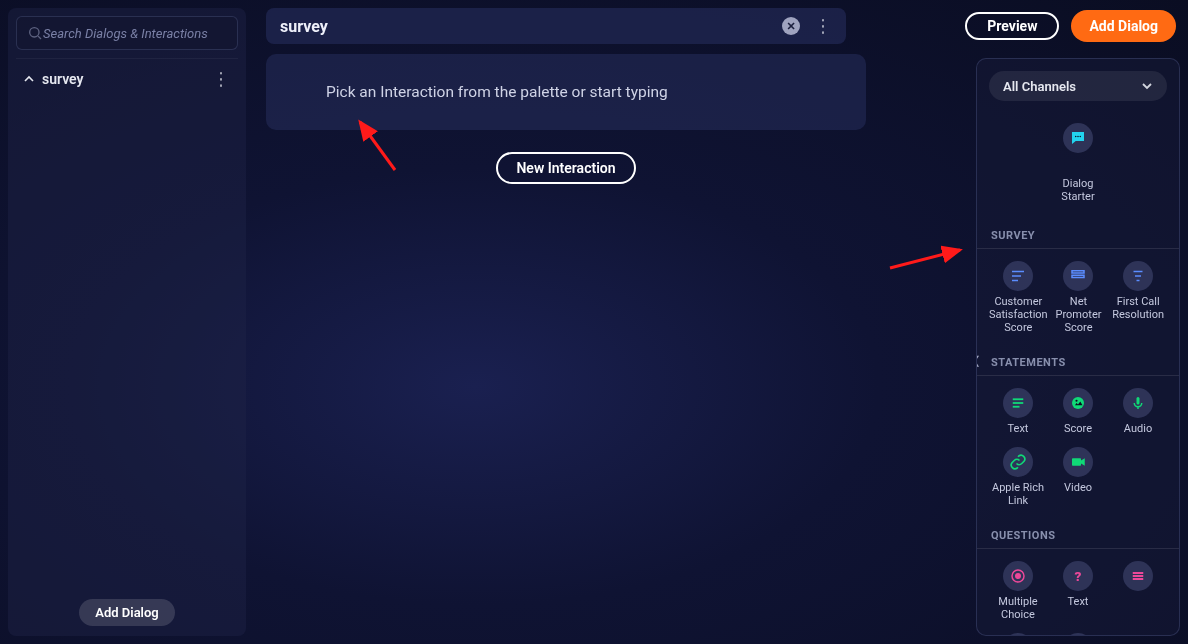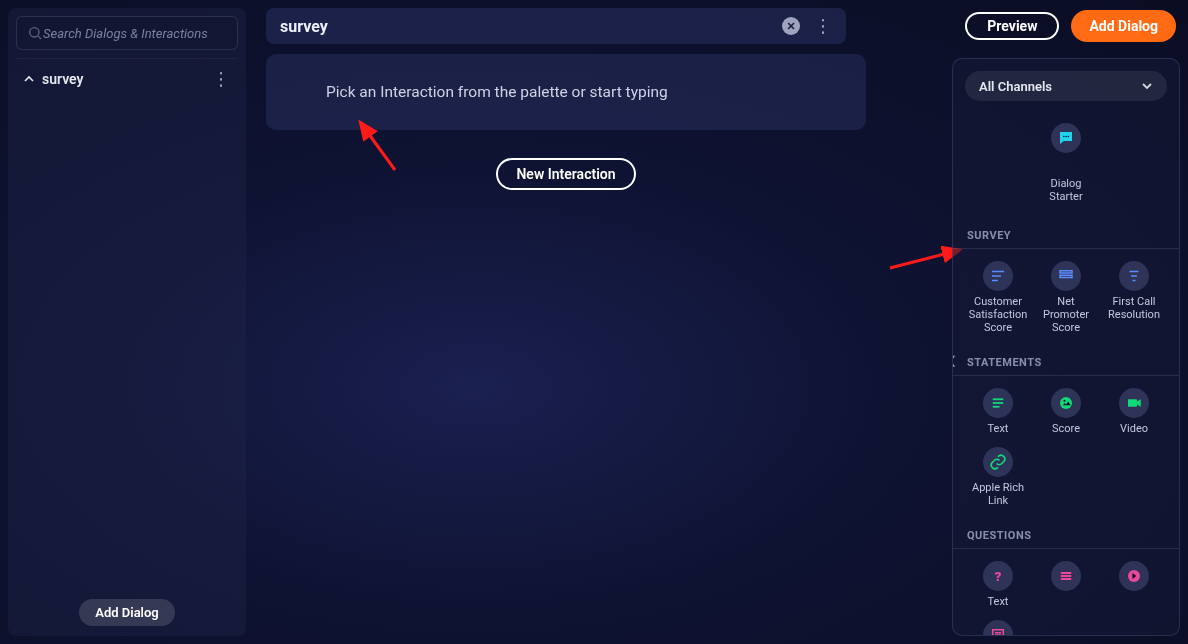--- a/index.html
+++ b/index.html
@@ -87,35 +87,35 @@
   #canvas {
     position:absolute; left:266px; top:54px; width:600px;
   }
   .pick-box {
     background: rgba(40,48,96,0.5);
     border-radius:10px;
     padding: 28px 60px; height:76px;
     color:#cfd3e6; font-size:15.5px;
     display:flex; align-items:center;
   }
-  .new-int-wrap { text-align:center; margin-top:28px; }
+  .new-int-wrap { text-align:center; margin-top:22px; }
   .btn-new-int {
     height:32px; padding:0 18px; border-radius:16px;
     background:transparent; color:#fff; border:2px solid #fff;
     font-weight:600; font-size:14px; cursor:pointer;
   }
 
   
   .arrow {
     position:absolute; pointer-events:none;
   }
 
   
   #palette {
-    position:absolute; right:8px; top:58px; width:228px; bottom:8px;
+    position:absolute; right:8px; top:58px; width:204px; bottom:8px;
     background: rgba(22,26,54,0.55);
     border:1px solid rgba(90,98,150,0.35);
     border-radius:10px;
     overflow:hidden;
     display:flex; flex-direction:column;
   }
   .channel-sel {
     margin:12px; height:30px;
     background: rgba(255,255,255,0.08);
     border-radius:15px;
@@ -300,42 +300,60 @@
                 <circle cx="12" cy="12" r="8"></circle>
                 <path d="M8 15l2-3 2 2 3-4 3 5H8z" fill="#0a0d22"></path>
                 <circle cx="10" cy="9" r="1.4" fill="#0a0d22"></circle>
               </svg>
             </span>
         <span class="pal-lbl">Score</span>
       </div>
       <div class="pal-item">
         <span class="pal-ic ic-green">
               <svg width="18" height="18" viewBox="0 0 24 24" fill="#10d977">
-                <rect x="4" y="7" width="12" height="10" rx="1"></rect>
-                <path d="M16 10l5-3v10l-5-3z"></path>
-              </svg>
-            </span>
-        <span class="pal-lbl">Video</span>
+                <rect x="10" y="4" width="4" height="10" rx="2"></rect>
+                <path d="M7 12a5 5 0 0010 0M12 17v3" stroke="#10d977" stroke-width="2" fill="none"></path>
+              </svg>
+            </span>
+        <span class="pal-lbl">Audio</span>
       </div>
       <div class="pal-item">
         <span class="pal-ic ic-green">
               <svg width="18" height="18" viewBox="0 0 24 24" fill="none" stroke="#10d977" stroke-width="2.2">
                 <path d="M10 14a5 5 0 007 0l3-3a5 5 0 00-7-7l-1 1"></path>
                 <path d="M14 10a5 5 0 00-7 0l-3 3a5 5 0 007 7l1-1"></path>
               </svg>
             </span>
         <span class="pal-lbl">Apple Rich Link</span>
+      </div>
+      <div class="pal-item">
+        <span class="pal-ic ic-green">
+              <svg width="18" height="18" viewBox="0 0 24 24" fill="#10d977">
+                <rect x="4" y="7" width="12" height="10" rx="1"></rect>
+                <path d="M16 10l5-3v10l-5-3z"></path>
+              </svg>
+            </span>
+        <span class="pal-lbl">Video</span>
       </div>
     </div>
   </div>
 
   <div class="palette-section">
     <div class="sect-title">QUESTIONS</div>
     <div class="sect-divider"></div>
     <div class="pal-grid g2">
+      <div class="pal-item">
+        <span class="pal-ic ic-pink">
+              <svg width="18" height="18" viewBox="0 0 24 24" fill="none" stroke="#ec4899" stroke-width="2">
+                <circle cx="12" cy="12" r="8"></circle>
+                <circle cx="12" cy="12" r="3" fill="#ec4899"></circle>
+              </svg>
+            </span>
+        <span class="pal-lbl">Multiple Choice</span>
+      </div>
       <div class="pal-item">
         <span class="pal-ic ic-pink">
               <svg width="18" height="18" viewBox="0 0 24 24" fill="#ec4899">
                 <text x="12" y="18" text-anchor="middle" font-size="18" font-weight="900" font-family="Arial">?</text>
               </svg>
             </span>
         <span class="pal-lbl">Text</span>
       </div>
       <div class="pal-item">
         <span class="pal-ic ic-pink">

